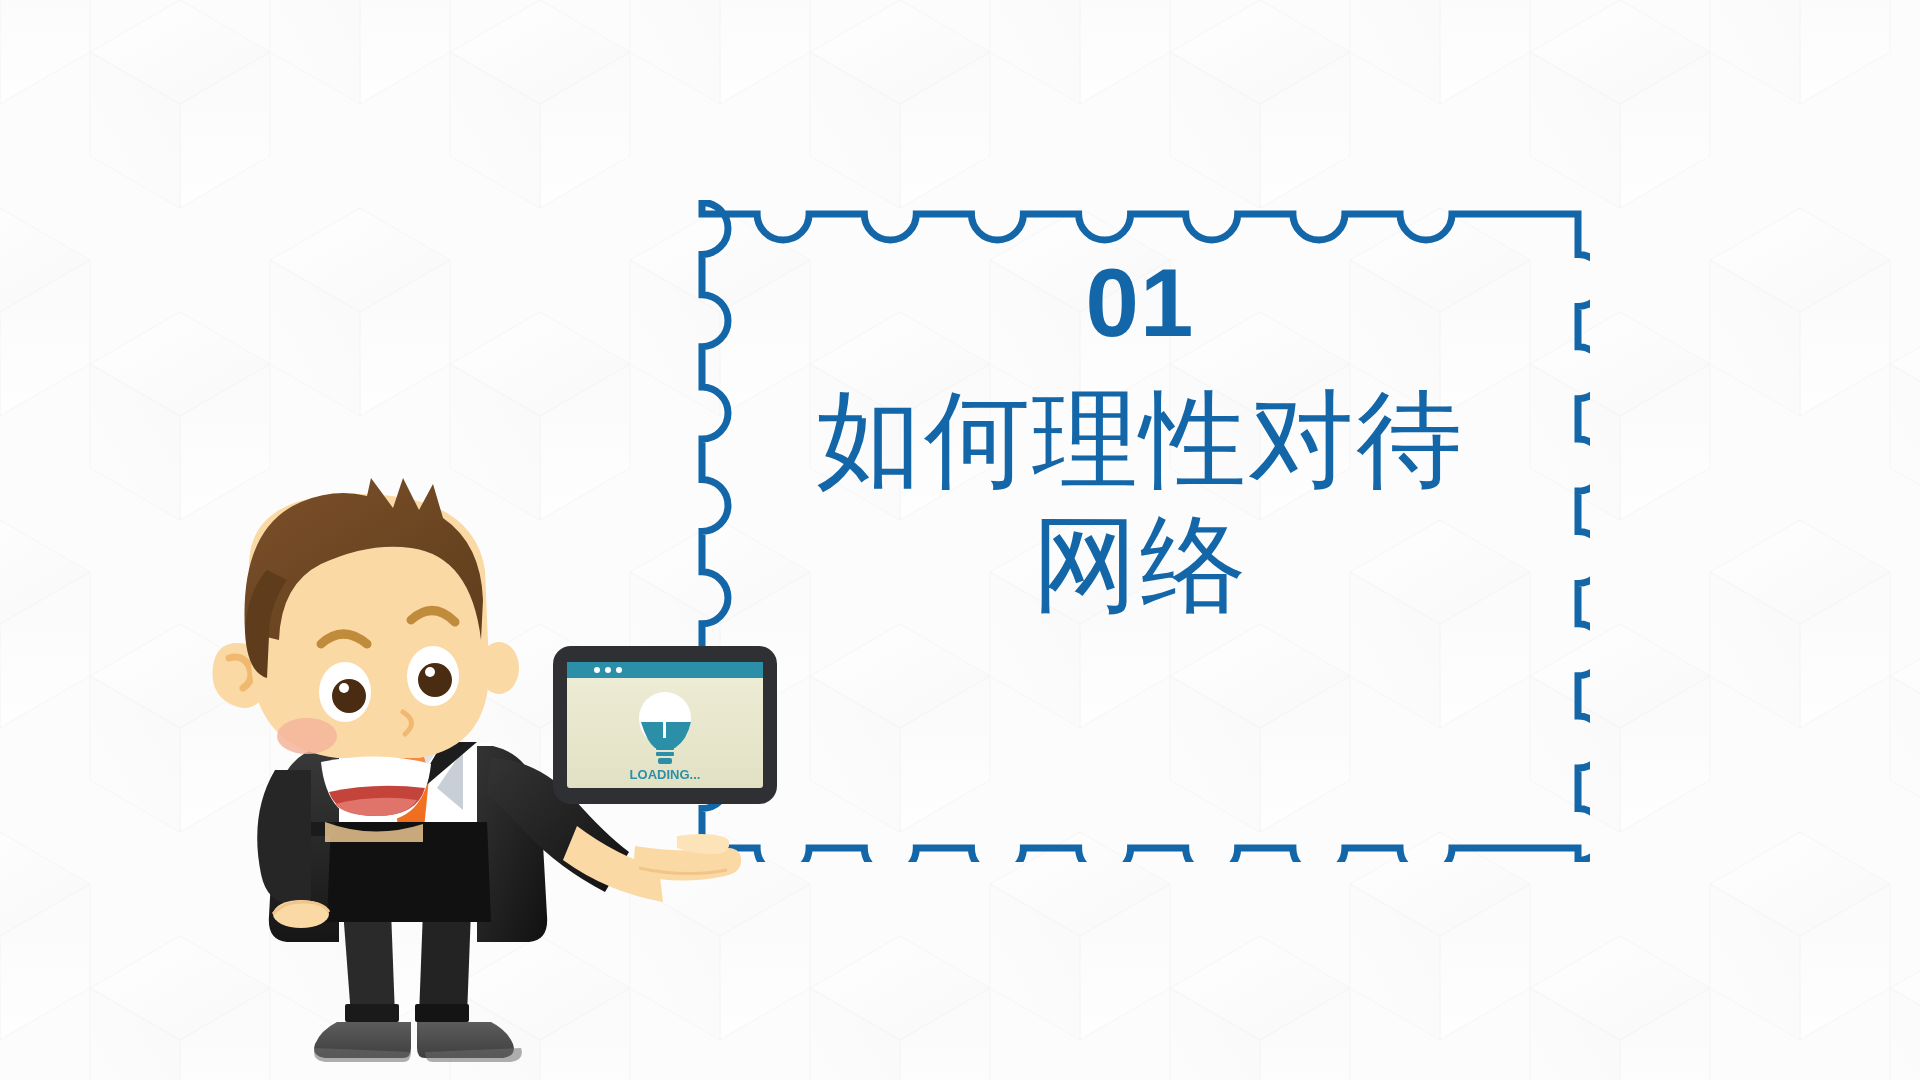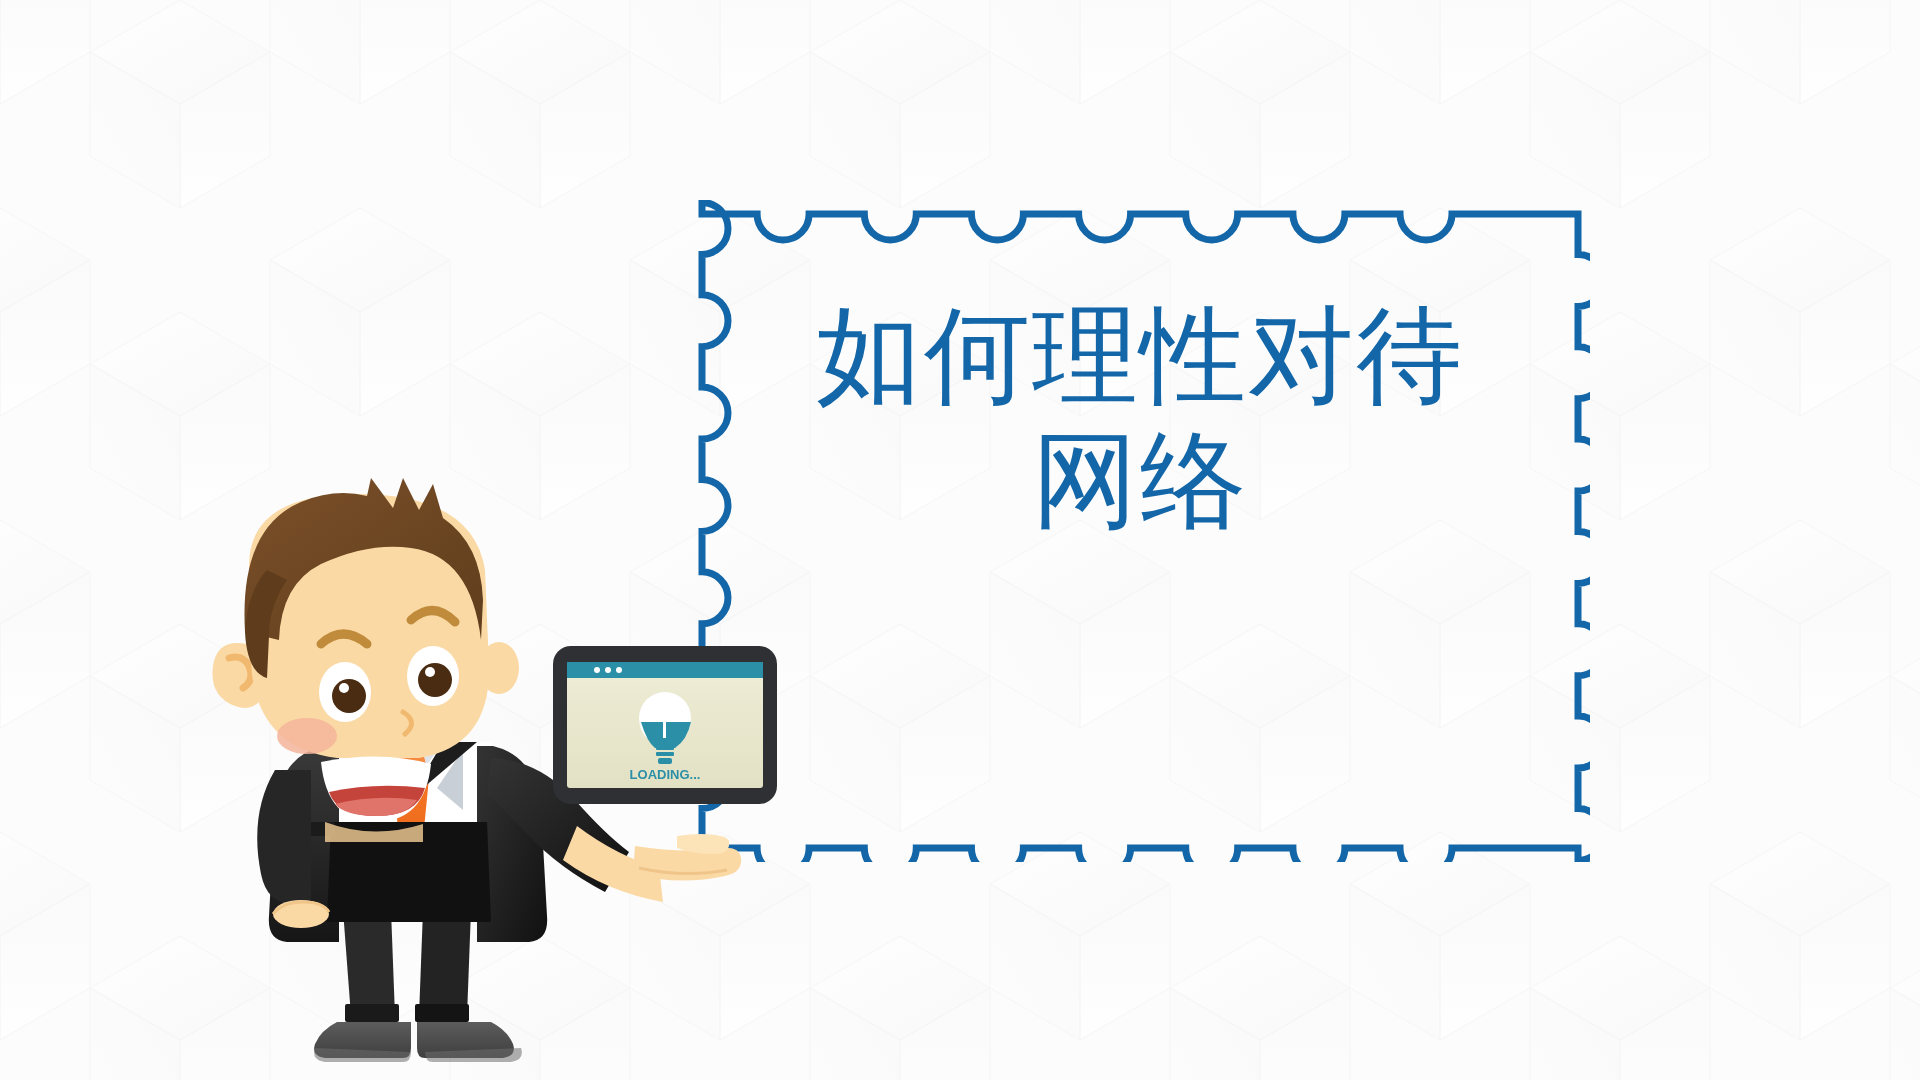--- a/index.html
+++ b/index.html
@@ -50,21 +50,21 @@
   #number-label {
     font-family: "Liberation Sans", "DejaVu Sans", sans-serif;
     font-size: 96px;
     font-weight: bold;
     color: #1366a8;
     line-height: 1.0;
     letter-spacing: 1px;
   }
 
   #heading-text {
-    margin-top: 38px;
+    margin-top: 26px;
     font-family: "DejaVu Sans", "Liberation Sans", sans-serif;
     font-size: 106px;
     font-weight: 500;
     color: #1366a8;
     line-height: 1.18;
     letter-spacing: 2px;
     max-width: 740px;
     margin-left: auto;
     margin-right: auto;
   }
@@ -214,20 +214,21 @@
       L 12,423.8 A 26,26 0 0 0 12,371.8
       L 12,331.4 A 26,26 0 0 0 12,279.4
       L 12,239.1 A 26,26 0 0 0 12,187.1
       L 12,146.7 A 26,26 0 0 0 12,94.7
       L 12,54.4 A 26,26 0 0 0 12,2.4
       Z
       " fill="none" stroke="#1366a8" stroke-width="7" stroke-linejoin="miter" stroke-linecap="square"></path>
   </svg>
 
   <div id="title-block">
+    <div id="number-label">01</div>
     <div id="heading-text">如何理性对待网络</div>
   </div>
 
   <svg id="character" viewBox="0 0 620 610">
     <defs>
       <linearGradient id="suitG" x1="0" y1="0" x2="0" y2="1">
         <stop offset="0%" stop-color="#3a3a3a"></stop>
         <stop offset="100%" stop-color="#161616"></stop>
       </linearGradient>
       <linearGradient id="suitG2" x1="0" y1="0" x2="1" y2="1">

